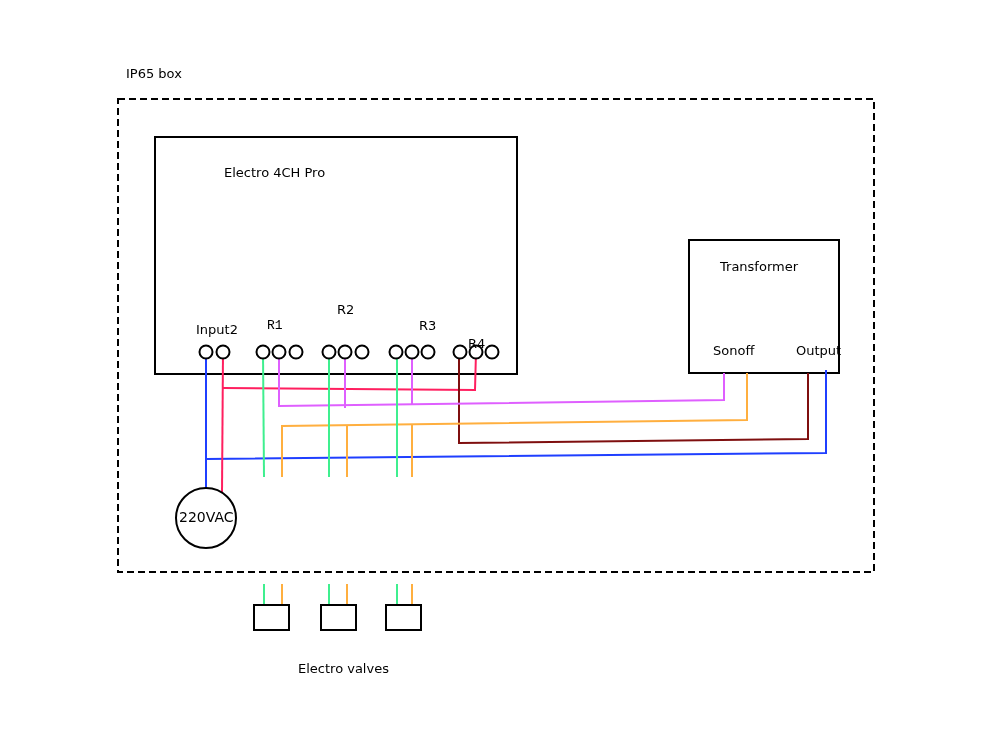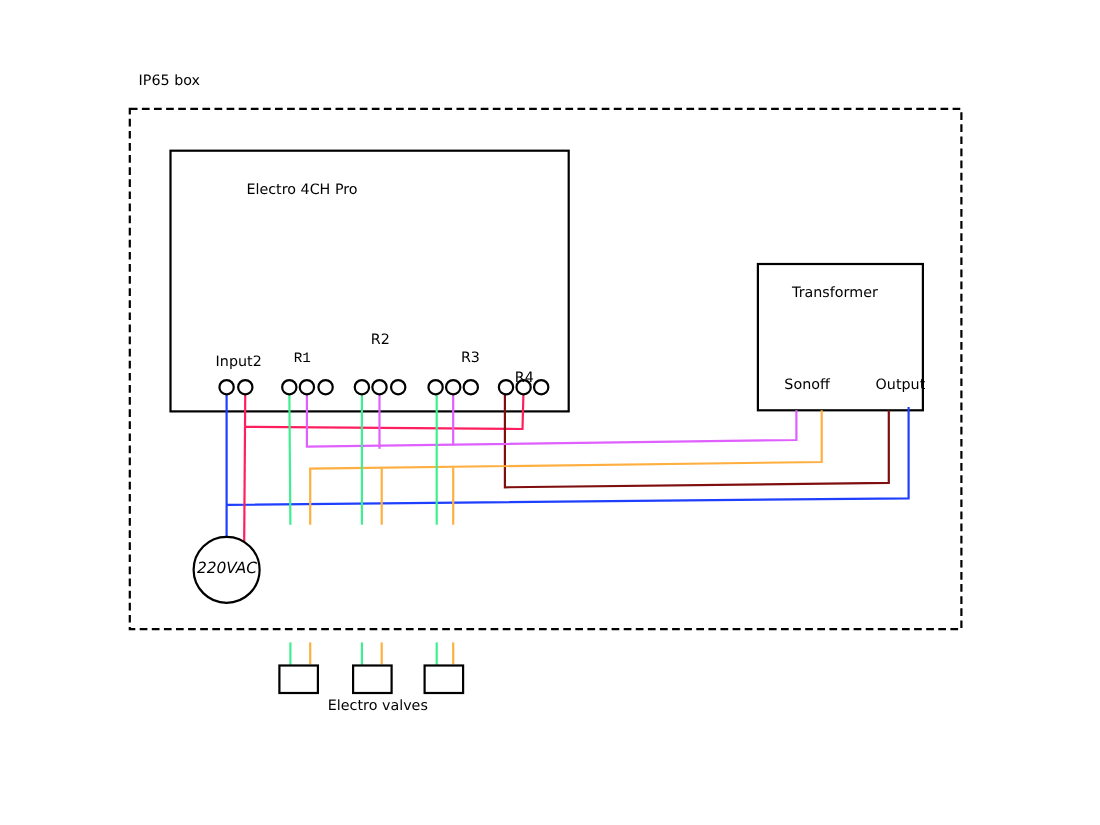--- a/index.html
+++ b/index.html
@@ -68,14 +68,14 @@
 <div class="lbl" style="left:126px;top:66px;">IP65 box</div>
 <div class="lbl" style="left:224px;top:165px;">Electro 4CH Pro</div>
 <div class="lbl" style="left:196px;top:322px;">Input2</div>
 <div class="lbl" style="left:267px;top:318px;font-family:Liberation Mono, monospace;">R1</div>
 <div class="lbl" style="left:337px;top:302px;">R2</div>
 <div class="lbl" style="left:419px;top:318px;">R3</div>
 <div class="lbl" style="left:468px;top:336px;">R4</div>
 <div class="lbl" style="left:720px;top:259px;">Transformer</div>
 <div class="lbl" style="left:713px;top:343px;">Sonoff</div>
 <div class="lbl" style="left:796px;top:343px;">Output</div>
-<div class="lbl" style="left:179px;top:509px;font-size:14px;font-style:italic;">220VAC</div>
-<div class="lbl" style="left:298px;top:634px;">Electro valves</div>
+<div class="lbl" style="left:179px;top:509px;font-size:14px;">220VAC</div>
+<div class="lbl" style="left:298px;top:661px;">Electro valves</div>
 
 </body></html>

